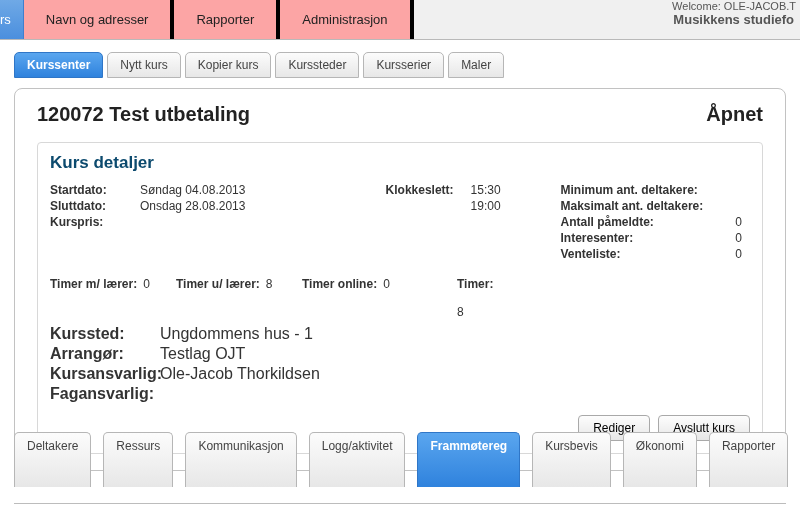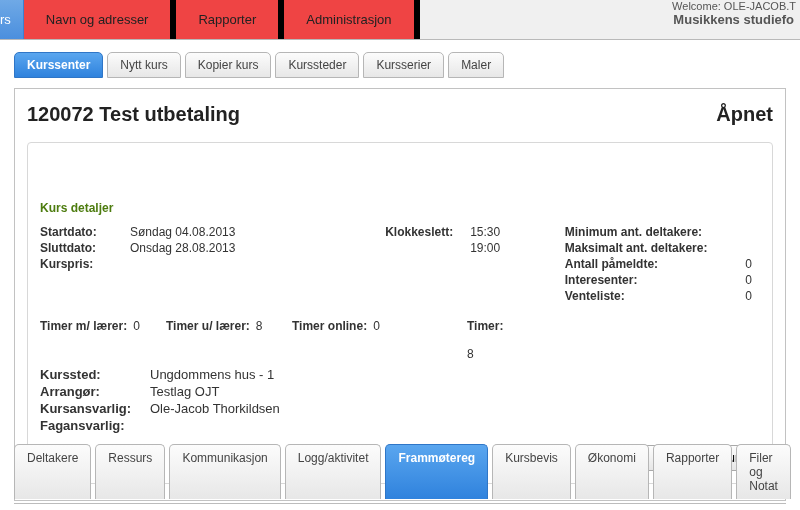--- a/index.html
+++ b/index.html
@@ -2,36 +2,36 @@
 <html><head>
 <meta charset="utf-8">
 <style>
   * { box-sizing: border-box; font-family: Arial, Helvetica, sans-serif; }
   html, body { margin:0; padding:0; background:#fff; color:#333; }
   body { width:800px; height:510px; overflow:hidden; position:relative; }
 
   .welcome { position:absolute; top:0; right:0; font-size:11px; color:#555; padding:0 4px; white-space:nowrap; }
 
   .mainnav { display:flex; align-items:stretch; border-bottom:1px solid #b9b9b9; background:#f0f0f0; height:40px; }
-  .mainnav .tab { padding:0 22px; display:flex; align-items:center; font-size:13px; color:#222; border-right:6px solid #000000; background:#ef4444; cursor:pointer; }
+  .mainnav .tab { padding:0 22px; display:flex; align-items:center; font-size:13px; color:#222; border-right:4px solid #000000; background:#fca5a5; cursor:pointer; }
   .mainnav .tab:first-child { background:linear-gradient(#6fa9e6,#4b8fde); color:#fff; border-right:1px solid #3f7fce; padding-right:12px; padding-left:0; }
   .mainnav .brand { margin-left:auto; padding:0 6px; display:flex; align-items:center; font-size:13px; font-weight:bold; color:#555; white-space:nowrap; }
 
   .content { padding:12px 14px; }
   .subtabs { display:flex; gap:4px; margin-bottom:10px; }
   .subtabs .st { background:linear-gradient(#fcfcfc,#e7e7e7); border:1px solid #b6b6b6; border-radius:5px 5px 0 0; padding:5px 12px; font-size:12px; color:#444; cursor:pointer; }
   .subtabs .st.active { background:linear-gradient(#5aa6ef,#2f82dd); color:#fff; border-color:#2f76c7; font-weight:bold; }
 
-  .panel { border:1px solid #c2c2c2; border-radius:0; padding:14px 12px 16px; }
+  .panel { border:1px solid #c2c2c2; border-radius:8px; padding:14px 22px 16px; }
   .titlebar { display:flex; align-items:baseline; }
   .ptitle { font-size:20px; font-weight:bold; color:#222; }
   .pstatus { margin-left:auto; font-size:20px; font-weight:bold; color:#222; }
 
   .detailbox { border:1px solid #d8d8d8; border-radius:4px; padding:10px 12px 12px; margin-top:16px; }
-  .dbtitle { font-size:12px; font-weight:bold; color:#4d7c0f; margin-bottom:8px;margin-top:48px; }
+  .dbtitle { font-size:17px; font-weight:bold; color:#0c4a6e; margin-bottom:8px; }
 
   .row1 { display:flex; font-size:12px; gap:8px; }
   .r1-left { width:340px; }
   .r1-mid { width:165px; }
   .r1-right { margin-left:auto; width:205px; }
   .kv { display:flex; margin:2px 0;align-items:flex-end; }
   .kv .k { width:90px; font-weight:bold; }
   .kv .v { flex:1; }
   .kvr { display:flex; margin:2px 8px; }
   .kvr .k { flex:1; font-weight:bold; }
@@ -42,27 +42,27 @@
   .row2 { display:flex; font-size:12px; margin-top:14px; gap:8px; }
   .r2-a, .r2-b, .r2-c { display:flex; }
   .r2-a { width:118px; }
   .r2-b { width:118px; }
   .r2-c { width:120px; }
   .r2-spacer { flex:1; }
   .r2-d { width:80px; display:flex;flex-direction:column; }
   .row2 .lb { font-weight:bold; margin-right:6px; }
   .row2 .vl { }
 
-  .row3 { font-size:13px; margin-top:6px; }
+  .row3 { font-size:16px; margin-top:6px; }
   .row3 .kv .k { width:110px; font-weight:bold; }
 
   .actions { display:flex; justify-content:flex-end; gap:8px; margin-top:12px; }
   .btn { background:linear-gradient(#fdfdfd,#e6e6e6); border:1px solid #a9a9a9; border-radius:4px; padding:5px 14px; font-size:12px; cursor:pointer; }
 
-  .bottomtabs { position:absolute; left:14px; right:14px; bottom:6px; display:flex; gap:4px; border-bottom:1px solid #bcbcbc; padding-bottom:4px; }
+  .bottomtabs { position:absolute; left:14px; right:14px; bottom:6px; display:flex; gap:12px; border-bottom:1px solid #bcbcbc; padding-bottom:16px; }
   .bottomtabs .bt { background:linear-gradient(#fcfcfc,#e7e7e7); border:1px solid #b6b6b6; border-bottom:none; border-radius:5px 5px 0 0; padding:6px 12px; font-size:12px; color:#444; cursor:pointer; }
   .bottomtabs .bt.active { background:linear-gradient(#5aa6ef,#2f82dd); color:#fff; border-color:#2f76c7; font-weight:bold; }
 </style>
 </head>
 <body>
 
 <div class="welcome">Welcome: OLE-JACOB.T</div>
 
 <div class="mainnav">
   <div class="tab">rs</div>

